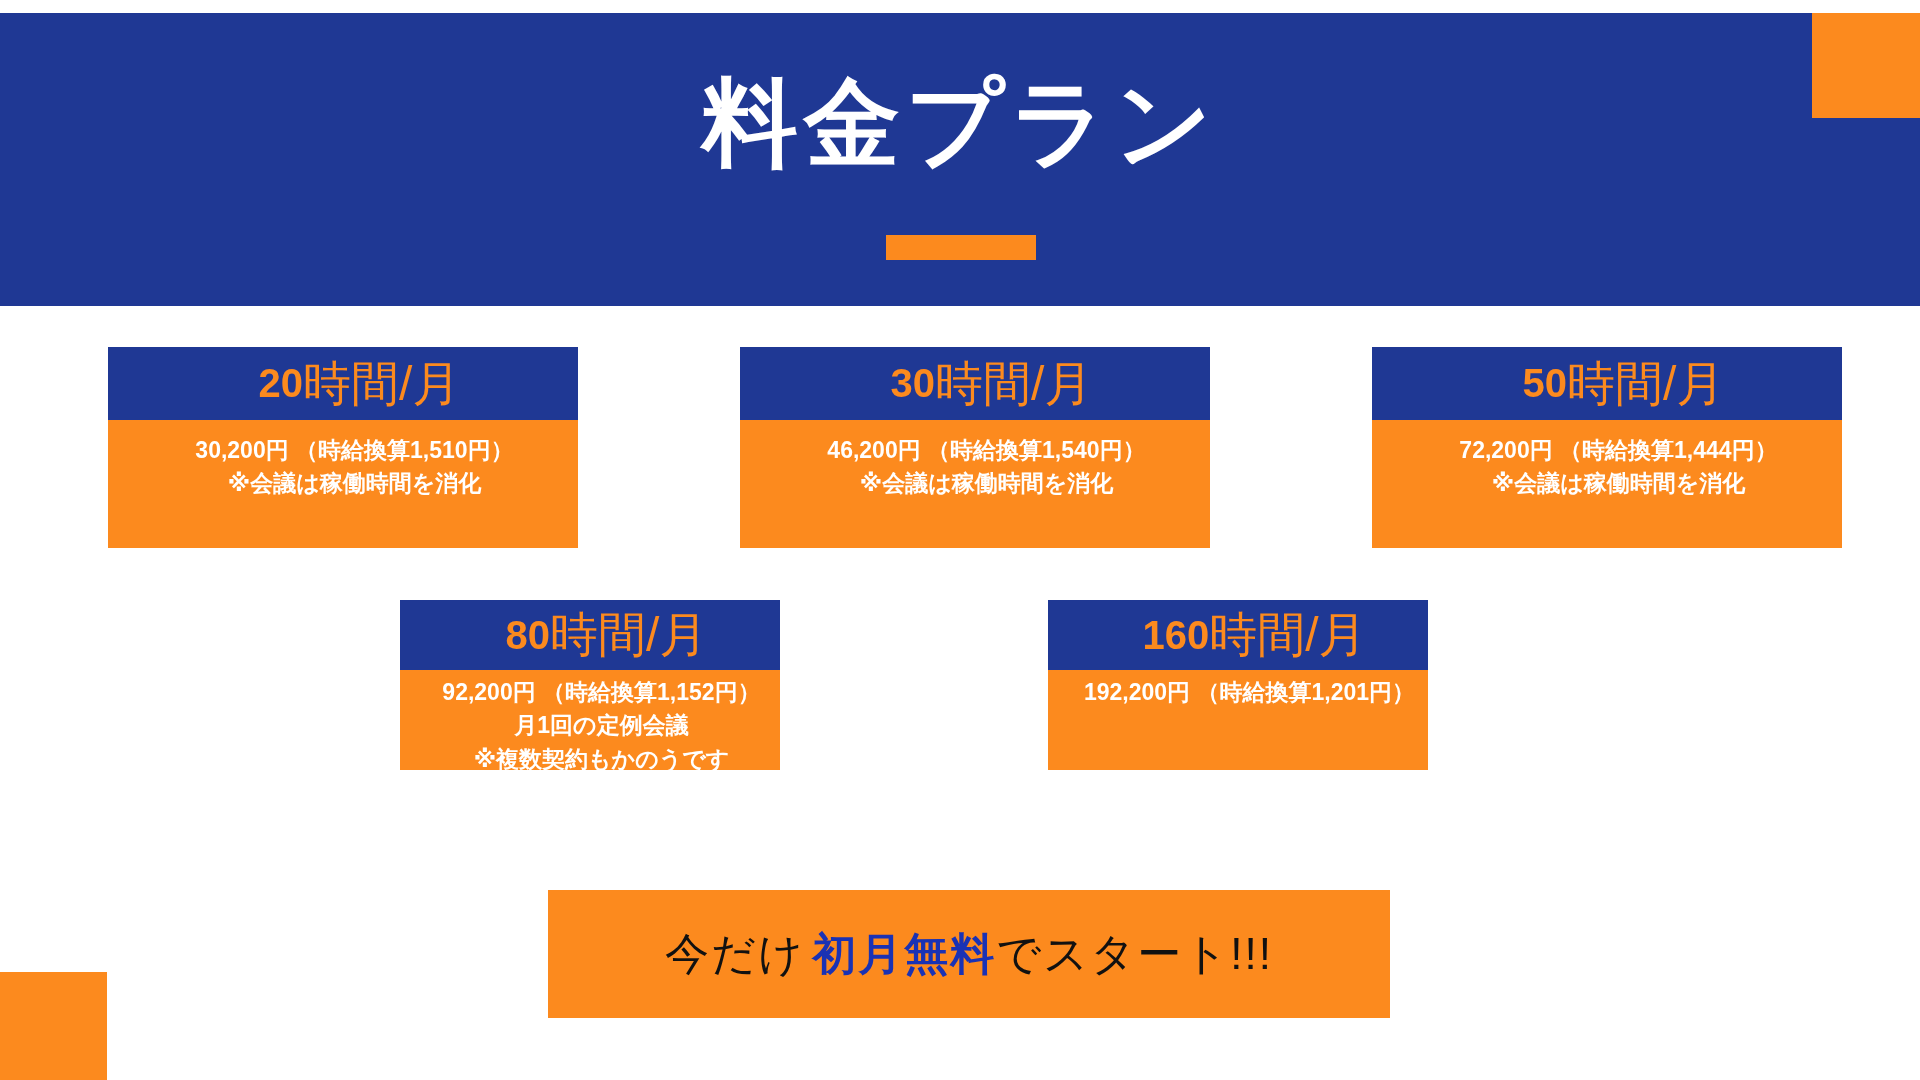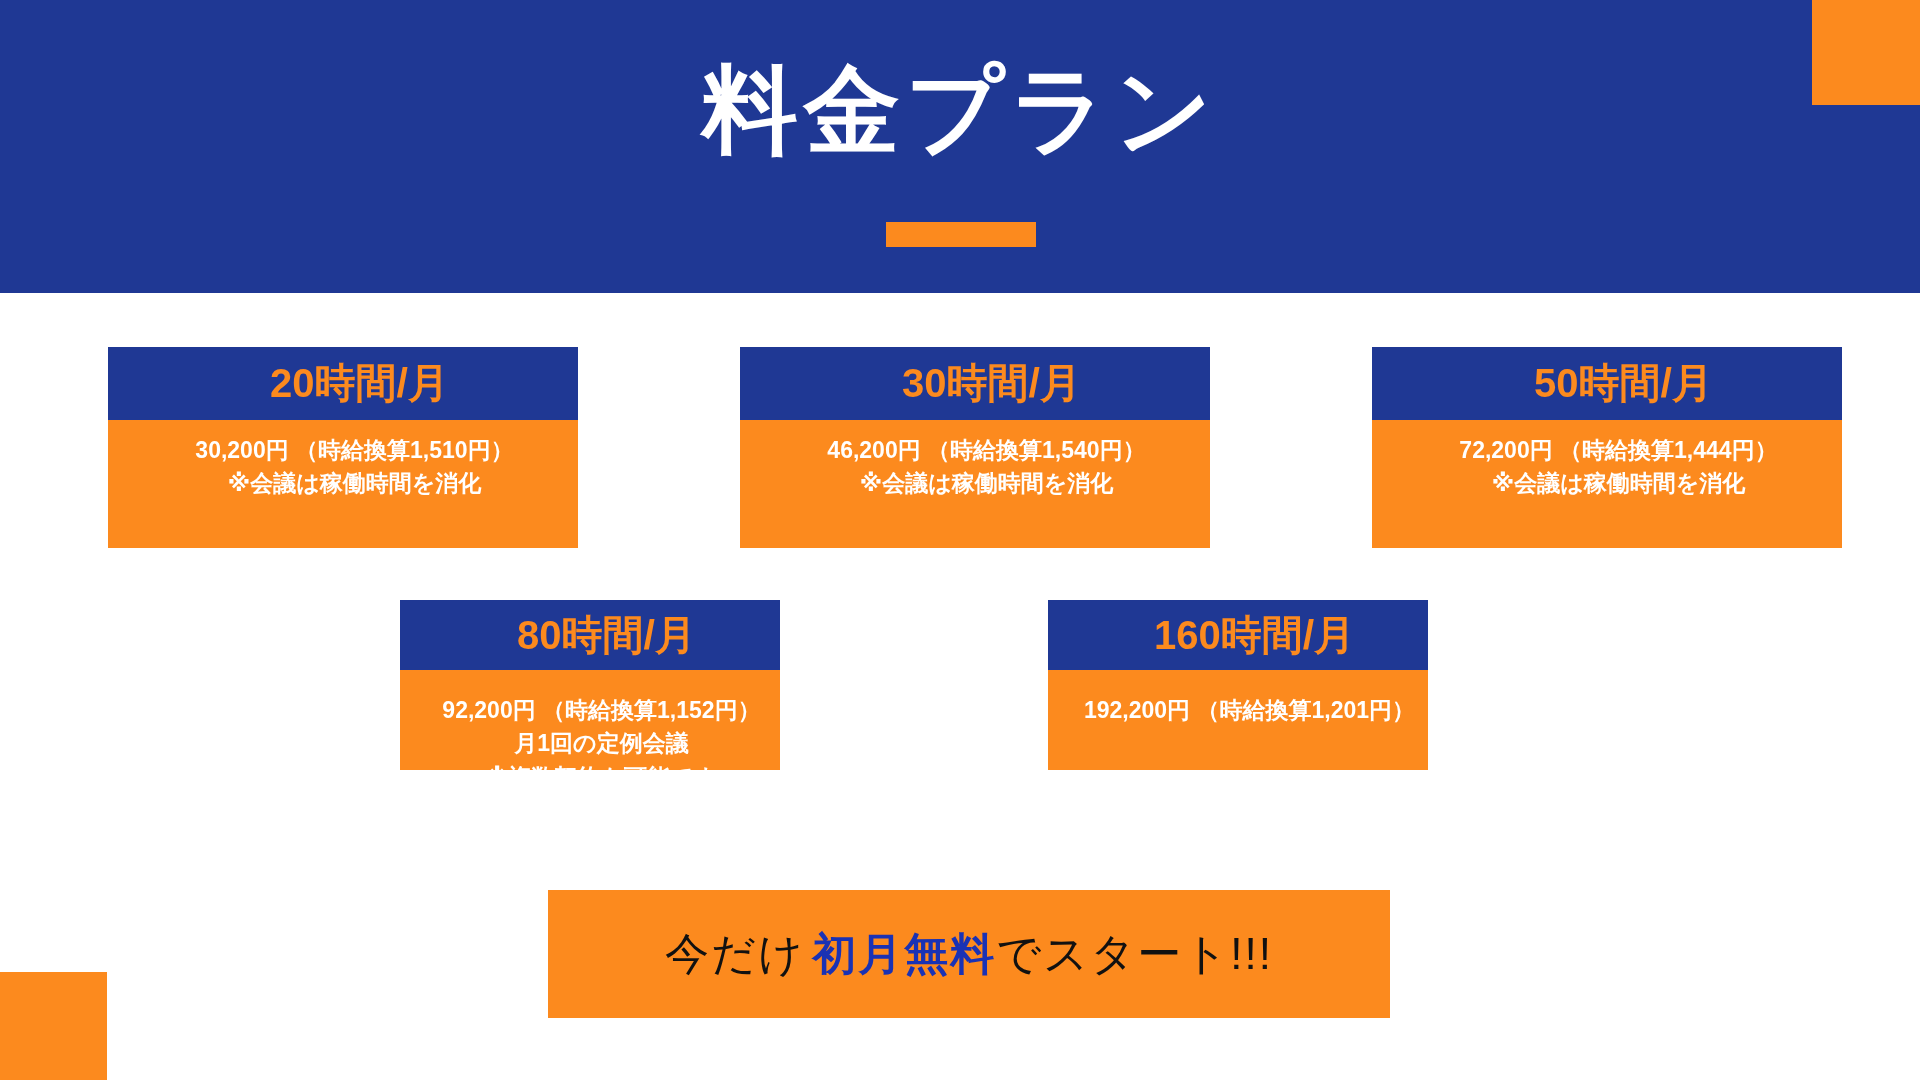--- a/index.html
+++ b/index.html
@@ -20,21 +20,21 @@
     width: 1920px;
     height: 1080px;
     background: #ffffff;
     overflow: hidden;
   }
 
   
   .header-band {
     position: absolute;
     left: 0;
-    top: 0;
+    top: 13px;
     width: 1920px;
     height: 293px;
     background: #1f3894;
   }
 
   .corner-accent-tr {
     position: absolute;
     left: 1812px;
     top: 0;
     width: 108px;
@@ -82,22 +82,22 @@
     padding-left: 33px;
   }
 
   .plan-card .card-header .hours-num {
     font-weight: bold;
     font-size: 40px;
     letter-spacing: 0px;
   }
 
   .plan-card .card-header .hours-unit {
-    font-weight: bold;
-    font-size: 41px;
+    font-weight: normal;
+    font-size: 48px;
     letter-spacing: 0px;
   }
 
   .plan-card .card-body {
     background: #fc8a1e;
     color: #ffffff;
     text-align: center;
     font-weight: bold;
     font-size: 23px;
     line-height: 1.45;
@@ -115,21 +115,21 @@
   .row1 { top: 347px; width: 470px; }
   .row1 .card-header { height: 73px; }
   .row1 .card-body   { height: 128px; }
   #card-0 { left: 108px; }
   #card-1 { left: 740px; }
   #card-2 { left: 1372px; }
 
   
   .row2 { top: 600px; width: 380px; }
   .row2 .card-header { height: 70px; }
-  .row2 .card-body   { height: 100px; padding-top: 24px; }
+  .row2 .card-body   { height: 100px; padding-top: 6px; }
   #card-3 { left: 400px; }
   #card-4 { left: 1048px; }
 
   
   .cta-banner {
     position: absolute;
     left: 548px;
     top: 890px;
     width: 842px;
     height: 128px;
@@ -207,21 +207,21 @@
   </div>
 
   <div class="plan-card row2" id="card-3">
     <div class="card-header">
       <span class="hours-num">80</span>
         <span class="hours-unit">時間/月</span>
     </div>
     <div class="card-body">
       <span class="body-line">92,200円 （時給換算1,152円）</span>
       <span class="body-line">月1回の定例会議</span>
-      <span class="body-line">※複数契約も可能です</span>
+      <span class="body-line">※複数契約もかのうです</span>
     </div>
   </div>
 
   <div class="plan-card row2" id="card-4">
     <div class="card-header">
       <span class="hours-num">160</span>
         <span class="hours-unit">時間/月</span>
     </div>
     <div class="card-body">
       <span class="body-line">192,200円 （時給換算1,201円）</span>

